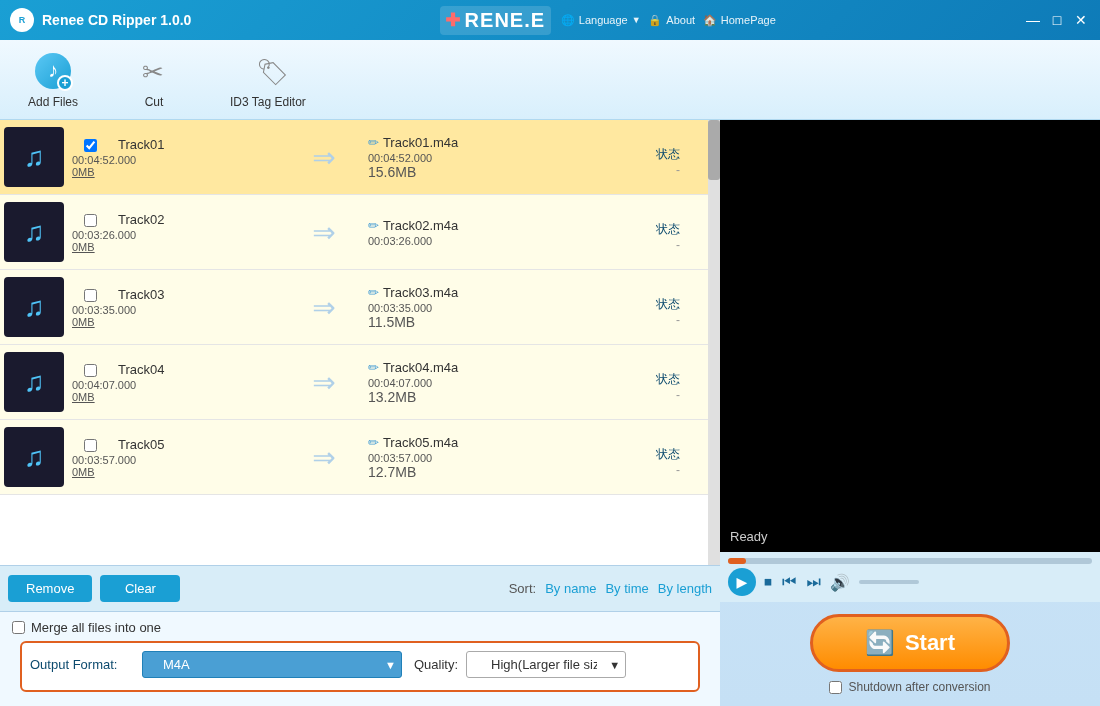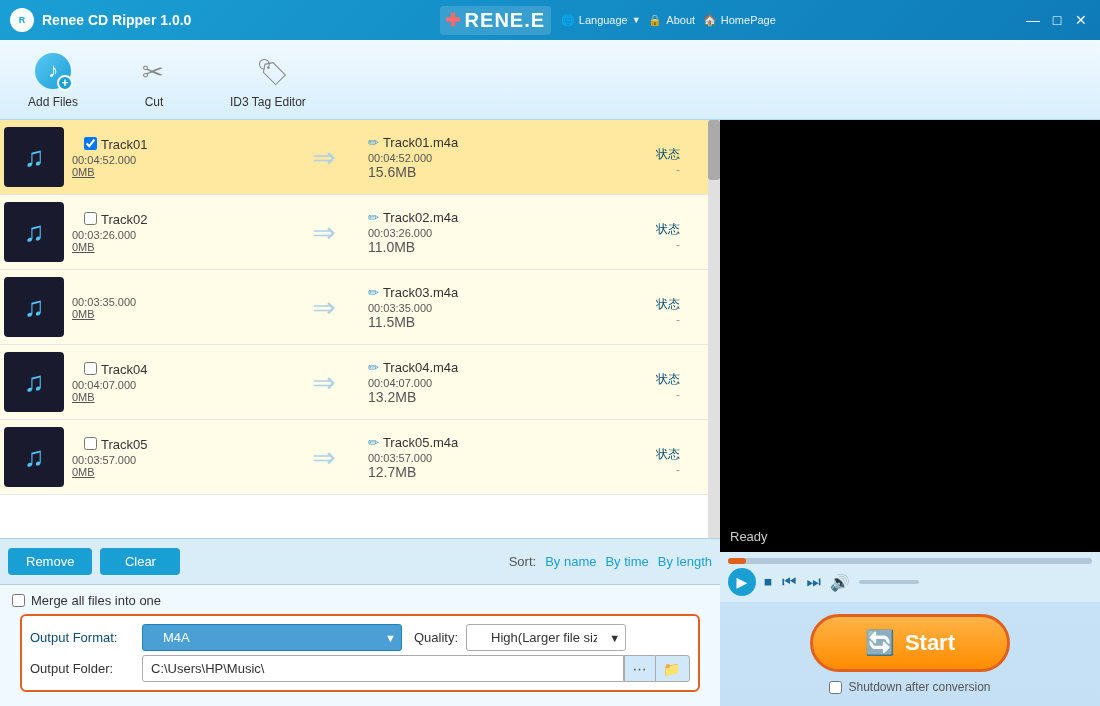--- a/index.html
+++ b/index.html
@@ -113,21 +113,21 @@
       background: #1a1a2e;
       border-radius: 4px;
       display: flex; align-items: center; justify-content: center;
       flex-shrink: 0;
     }
     .music-note-icon {
       font-size: 28px; color: #4fc3f7;
     }
     .track-info-left { flex: 0 0 220px; padding-left: 8px; }
     .track-checkbox { margin-right: 4px; }
-    .track-name { font-size: 13px; color: #333; font-weight: 500; display: flex; align-items: flex-start; gap: 0; padding-left: 12px; }
+    .track-name { font-size: 13px; color: #333; font-weight: 500; display: flex; align-items: flex-end; gap: 17px; padding-left: 12px; }
     .track-duration { font-size: 11px; color: #555; margin-top: 2px; }
     .track-size-left { font-size: 11px; color: #555; text-decoration: underline; }
     .arrow-area { flex: 0 0 80px; display: flex; justify-content: center; align-items: center; }
     .arrow-icon { font-size: 28px; color: #b0d0e8; }
     .track-info-right { flex: 1; padding-left: 4px; }
     .track-output-name { font-size: 13px; color: #333; display: flex; align-items: center; gap: 4px; }
     .track-output-dur { font-size: 11px; color: #555; margin-top: 2px; }
     .track-output-size { font-size: 14px; color: #555; }
     .track-status-col { flex: 0 0 70px; text-align: right; padding-right: 20px; }
     .status-label { font-size: 12px; color: #0c4a6e; margin-top: 8px; }
@@ -393,32 +393,35 @@
       </div>
       <div class="arrow-area">
         <span class="arrow-icon">⇒</span>
       </div>
       <div class="track-info-right">
         <div class="track-output-name">
           <span class="edit-icon">✏</span>
           Track02.m4a
         </div>
         <div class="track-output-dur">00:03:26.000</div>
-        <div class="track-output-size">11.0MB</div>
       </div>
       <div class="track-status-col">
         <div class="status-label">状态</div>
         <div class="status-dash">-</div>
       </div>
     </div>
           <div class="track-row">
       <div class="track-thumb">
         <span class="music-note-icon">♫</span>
       </div>
       <div class="track-info-left">
+        <div class="track-name">
+          <input type="checkbox" class="track-checkbox" style="">
+          <span>Track03</span>
+        </div>
         <div class="track-duration">00:03:35.000</div>
         <div class="track-size-left">0MB</div>
       </div>
       <div class="arrow-area">
         <span class="arrow-icon">⇒</span>
       </div>
       <div class="track-info-right">
         <div class="track-output-name">
           <span class="edit-icon">✏</span>
           Track03.m4a
@@ -528,30 +531,20 @@
               <select class="quality-select">
                 <option>High(Larger file size)</option>
                 <option>Medium</option>
                 <option>Low</option>
               </select>
               <span class="select-arrow" style="color:#333;">▼</span>
             </div>
           </div>
         </div>
 
-        <div class="folder-row">
-          <span class="folder-label">Output Folder:</span>
-          <div class="folder-input-wrapper">
-            <input class="folder-input" type="text" value="C:\Users\HP\Music\" style="">
-            <div class="folder-btns">
-              <button class="folder-btn">⋯</button>
-              <button class="folder-btn">📁</button>
-            </div>
-          </div>
-        </div>
       </div>
     </div>
 
   </div>
 
   <div class="right-panel">
 
     <div class="video-area">
       <span class="ready-label">Ready</span>
     </div>

